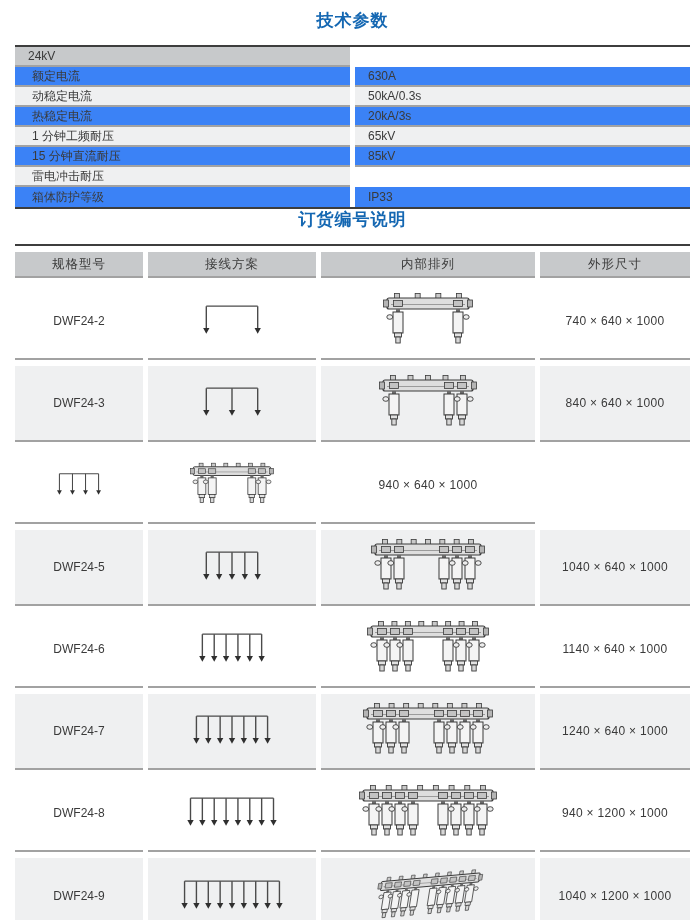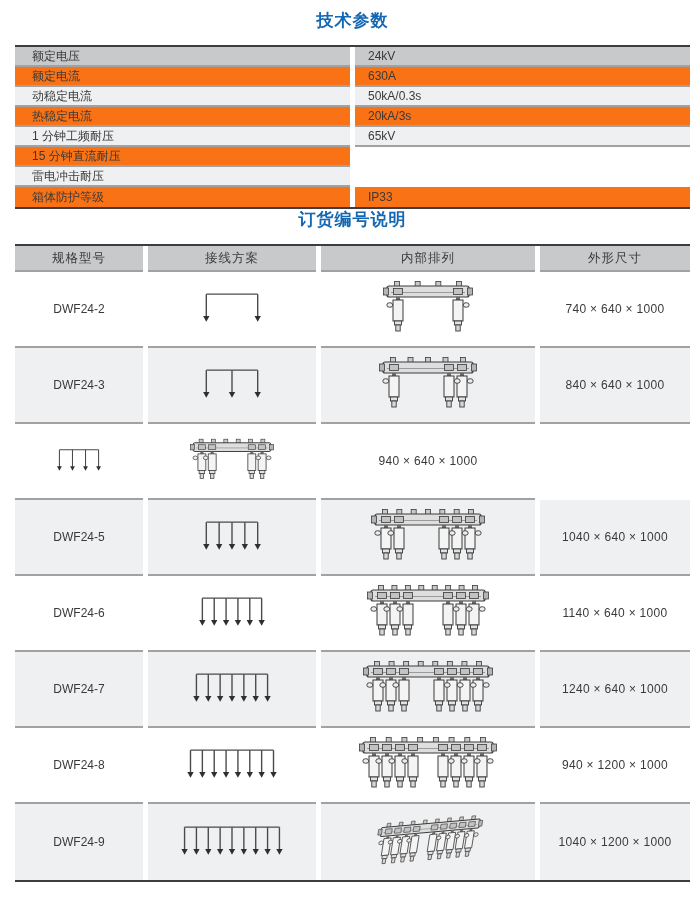--- a/index.html
+++ b/index.html
@@ -20,71 +20,71 @@
   .rule-table{
     margin-top:13px;
     border-top:2.5px solid #3d3d3d;
     border-bottom:2.5px solid #3d3d3d;
   }
 
   
   .spec-row{display:grid;grid-template-columns:335px 335px;column-gap:5px;}
   .spec-row .cell{
     box-sizing:border-box;height:20px;display:flex;align-items:center;
-    font-size:12px;border-bottom:2px solid #a2a2a2;background:#f97316;
+    font-size:12px;border-bottom:2px solid #a2a2a2;background:#3b82f6;
   }
   .spec-row:last-child .cell{border-bottom:none;}
   .spec-row.head .cell{background:#c7c9cb;}
   .spec-row.alt .cell{background:#eff0f1;}
   .spec-row .cell.label{padding-left:17px;}
   .spec-row .cell.value{padding-left:13px;}
 
   
   .order-row{display:grid;grid-template-columns:128px 168px 214px 150px;column-gap:5px;}
   .order-row .cell{
     box-sizing:border-box;display:flex;align-items:center;justify-content:center;
-    font-size:12px;border-bottom:2px solid #a2a2a2;background:#ffffff;
+    font-size:12px;border-bottom:2px solid #a2a2a2;background:#ffffff;margin-top:6px;
   }
   .order-row.header .cell{height:26px;background:#c7c9cb;font-size:12.5px;letter-spacing:1px;}
   .order-row.data .cell{height:76px;}
   .order-row.alt .cell{background:#eff0f1;}
   .order-row:last-child .cell{border-bottom:none;}
   .order-row .cell.dims{letter-spacing:.3px;}
   svg{display:block;}
 </style>
 </head>
 <body>
 
 <div class="page">
 
   <div class="sec-title first">技术参数</div>
 
   <div class="rule-table" id="tech-table">
       <div class="spec-row head">
-        <div class="cell label">额定电压</div>
         <div class="cell value">24kV</div>
       </div>
       <div class="spec-row">
         <div class="cell label">额定电流</div>
         <div class="cell value">630A</div>
       </div>
       <div class="spec-row alt">
         <div class="cell label">动稳定电流</div>
         <div class="cell value">50kA/0.3s</div>
       </div>
       <div class="spec-row">
         <div class="cell label">热稳定电流</div>
         <div class="cell value">20kA/3s</div>
       </div>
       <div class="spec-row alt">
         <div class="cell label">1 分钟工频耐压</div>
         <div class="cell value">65kV</div>
       </div>
       <div class="spec-row">
         <div class="cell label">15 分钟直流耐压</div>
+        <div class="cell value">85kV</div>
       </div>
       <div class="spec-row alt">
         <div class="cell label">雷电冲击耐压</div>
       </div>
       <div class="spec-row">
         <div class="cell label">箱体防护等级</div>
         <div class="cell value">IP33</div>
       </div>
     </div>
 

